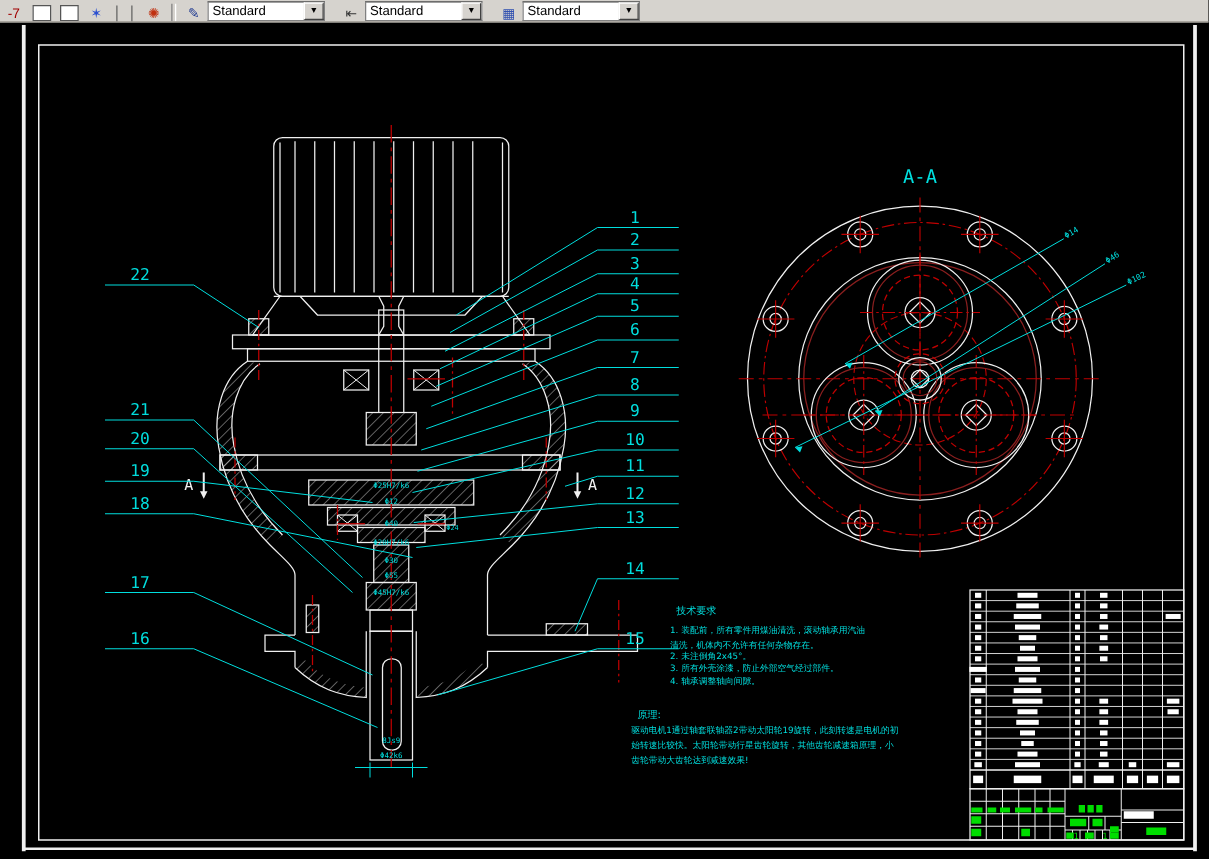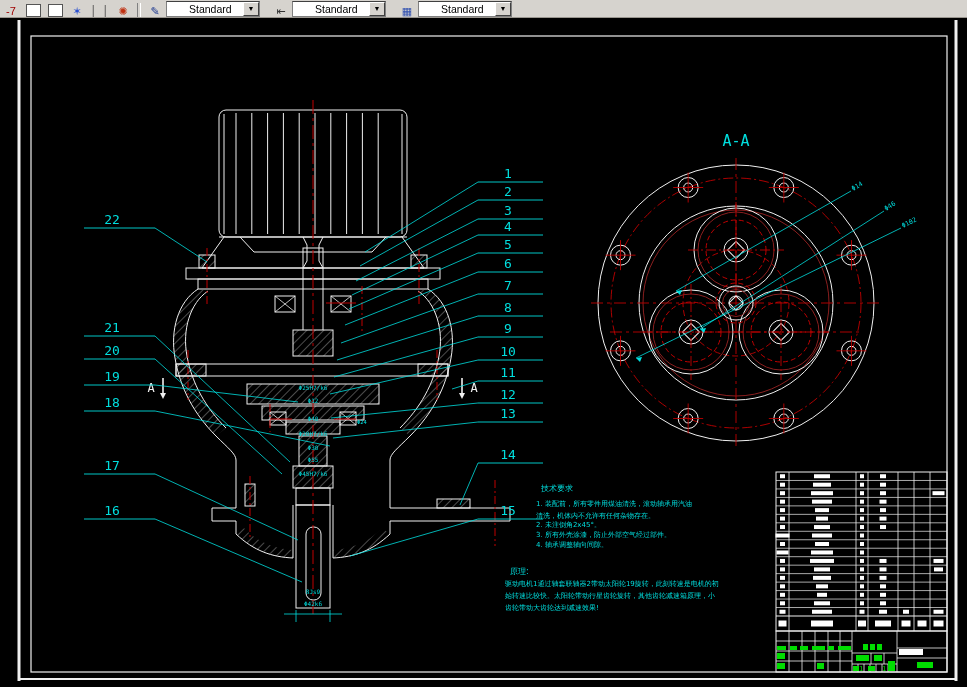--- a/index.html
+++ b/index.html
@@ -7,21 +7,21 @@
        font-family:"Liberation Sans",sans-serif;}
   
   .toolbar{position:absolute;left:0;top:0;width:967px;height:17px;background:#d6d3ce;
            border-bottom:1px solid #9a968f;display:flex;align-items:flex-end;overflow:hidden;}
   .tb-ico{width:20px;height:15px;margin:0 1px;display:flex;align-items:flex-end;justify-content:center;
           font-size:11px;line-height:12px;overflow:hidden;cursor:default;}
   .tb-sep{width:2px;height:14px;margin:0 3px;border-left:1px solid #808080;border-right:1px solid #fff;}
   .combo-group{display:flex;align-items:flex-end;margin-right:10px;}
   .combo{width:92px;height:14px;background:#fff;border:1px solid #808080;border-top-color:#404040;
          display:flex;align-items:center;justify-content:space-between;font-size:10.5px;color:#000;}
-  .combo-label{padding-left:3px;white-space:nowrap;margin-left:19px;}
+  .combo-label{padding-left:3px;white-space:nowrap;}
   .combo-arrow{width:14px;height:12px;background:#d6d3ce;border:1px solid #fff;
                border-right-color:#404040;border-bottom-color:#404040;font-size:7px;line-height:11px;
                text-align:center;color:#000;}
   .pg{width:13px;height:11px;background:#fff;border:1px solid #555;}
   svg text{font-family:"DejaVu Sans Mono","DejaVu Sans",monospace;}
   .cjk{font-family:"DejaVu Sans",sans-serif;}
 </style>
 </head>
 <body>
 

